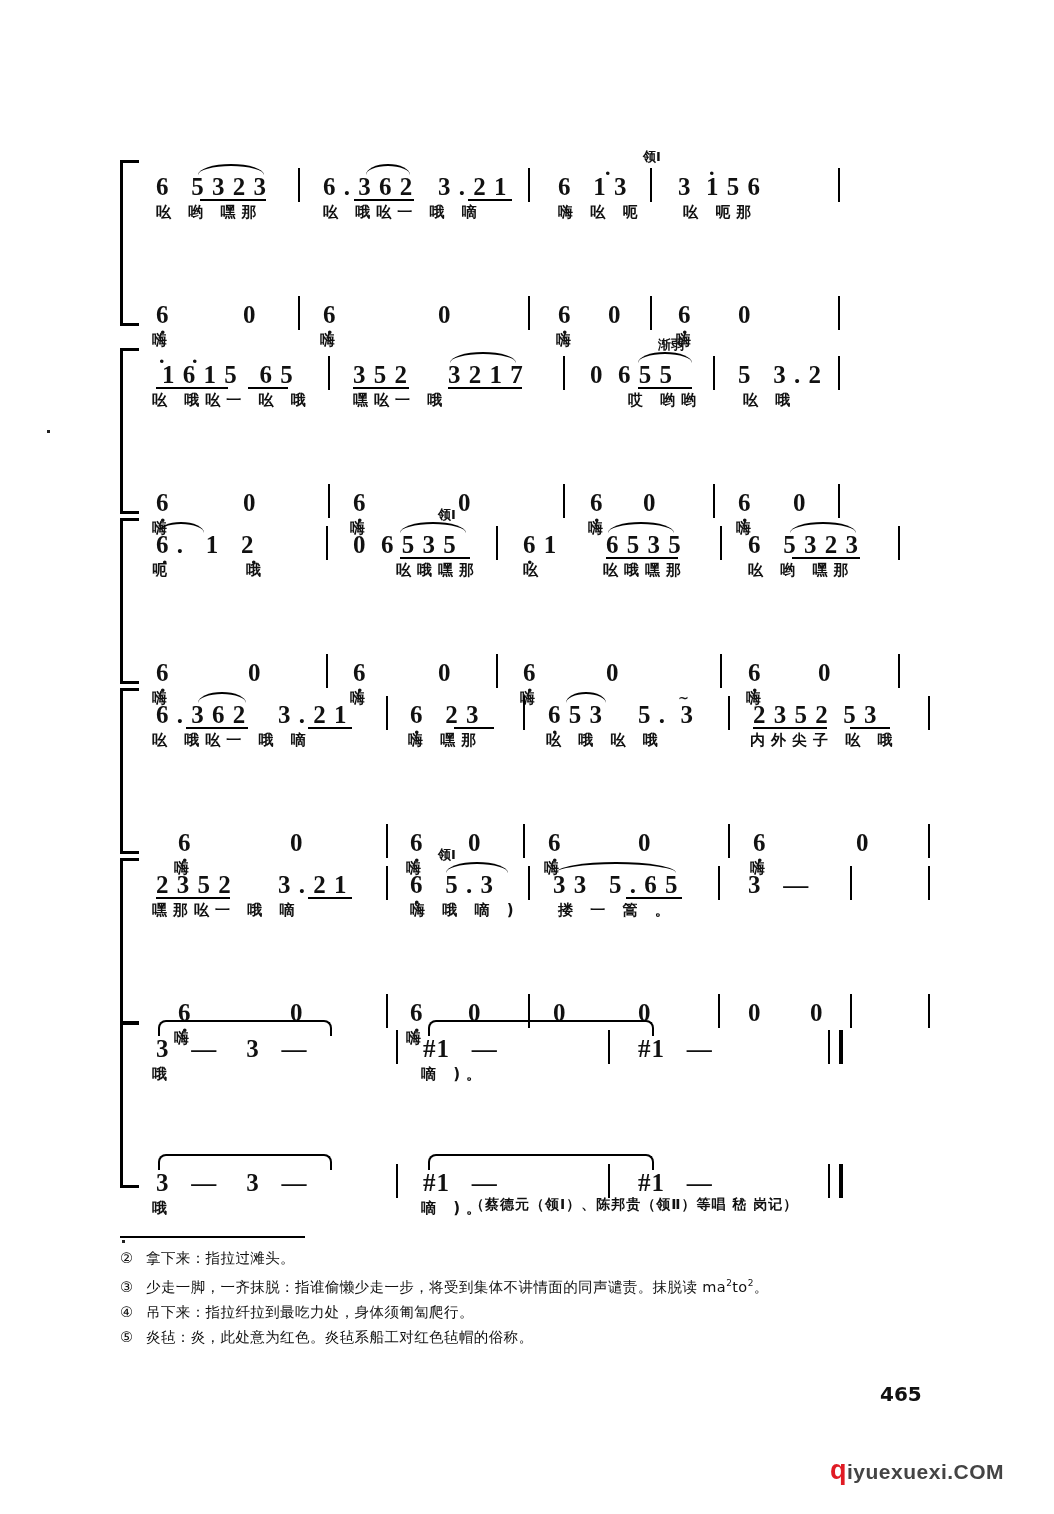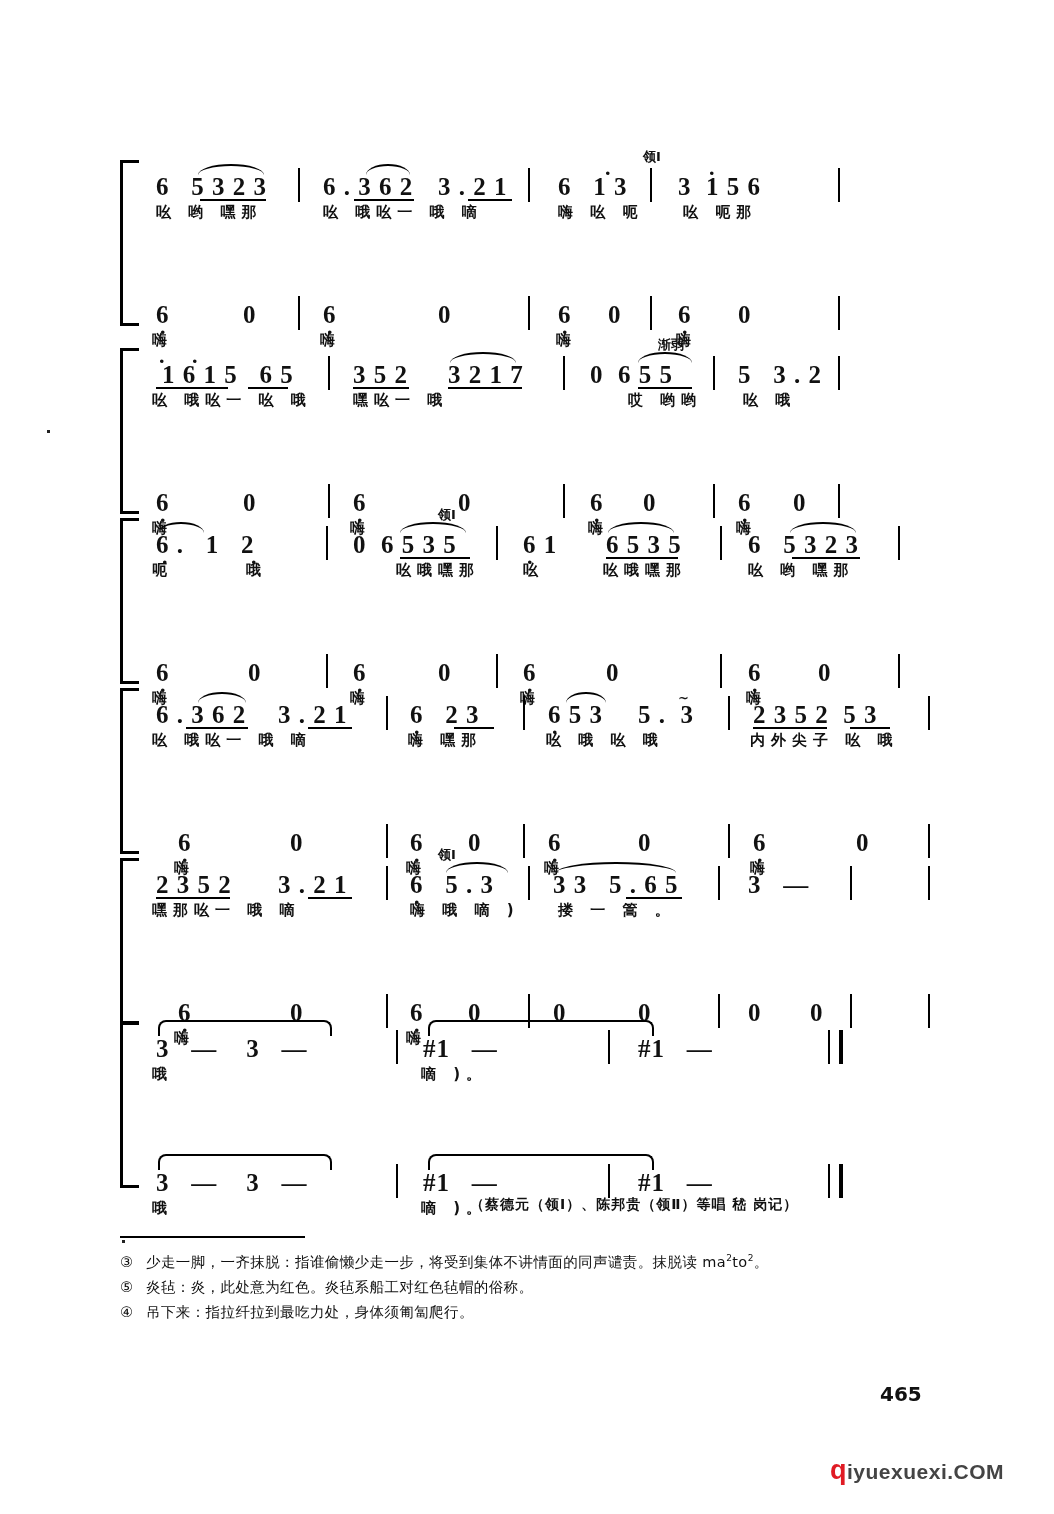--- a/index.html
+++ b/index.html
@@ -489,27 +489,30 @@
         <div class="lyric" style="left:283px;">嘀 )。</div>
       </div>
     </div>
   </div>
 
   <div class="credit">（蔡德元（领Ⅰ）、陈邦贵（领Ⅱ）等唱   嵇   岗记）</div>
 
   <div class="rule"></div>
   <div class="notes-block">
     <span class="n-row">
+      <span class="n-idx">②</span><span>拿下来：指拉过滩头。</span>
+    </span>
+    <span class="n-row">
       <span class="n-idx">③</span><span>少走一脚，一齐抹脱：指谁偷懒少走一步，将受到集体不讲情面的同声谴责。抹脱读 ma<sup class="sm">2</sup>to<sup class="sm">2</sup>。</span>
+    </span>
+    <span class="n-row">
+      <span class="n-idx">④</span><span>吊下来：指拉纤拉到最吃力处，身体须匍匐爬行。</span>
     </span>
     <span class="n-row">
       <span class="n-idx">⑤</span><span>炎毡：炎，此处意为红色。炎毡系船工对红色毡帽的俗称。</span>
     </span>
-    <span class="n-row">
-      <span class="n-idx">④</span><span>吊下来：指拉纤拉到最吃力处，身体须匍匐爬行。</span>
-    </span>
   </div>
 
   <div class="pagenum">465</div>
 
   <div class="wm"><span class="q">q</span><span class="rest">iyuexuexi.COM</span></div>
 
 </div>
 
 </body></html>

